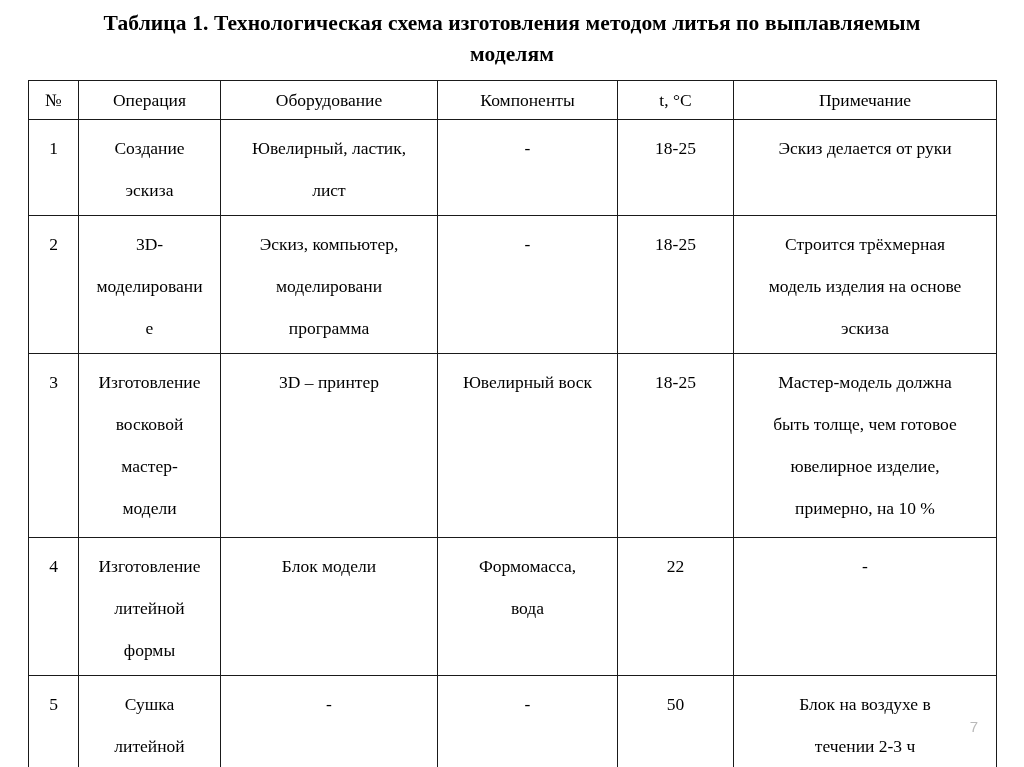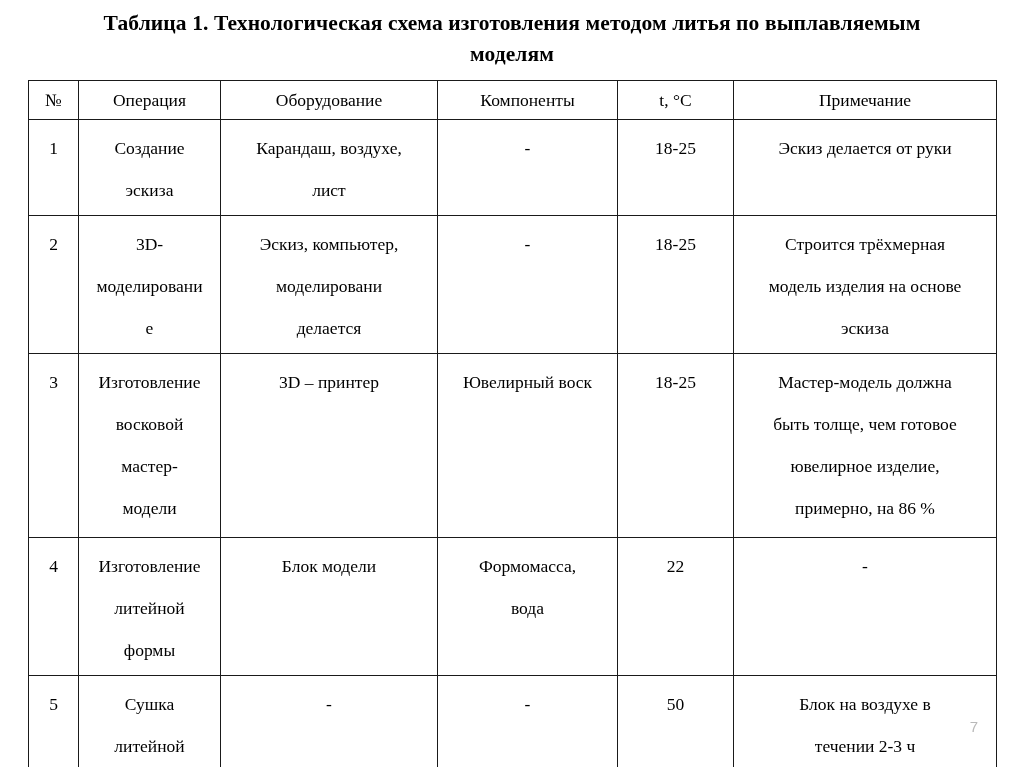--- a/index.html
+++ b/index.html
@@ -168,21 +168,21 @@
               </span>
             </td>
           <td>
               <span class="cell-lines">
                 <span class="ln">Создание</span>
                 <span class="ln">эскиза</span>
               </span>
             </td>
           <td>
               <span class="cell-lines">
-                <span class="ln">Карандаш, воздухе,</span>
+                <span class="ln">Ювелирный, ластик,</span>
                 <span class="ln">лист</span>
               </span>
             </td>
           <td>
               <span class="cell-lines">
                 <span class="ln">-</span>
               </span>
             </td>
           <td class="temp-cell">
               <span class="cell-lines">
@@ -206,21 +206,21 @@
               <span class="cell-lines">
                 <span class="ln">3D-</span>
                 <span class="ln">моделировани</span>
                 <span class="ln">е</span>
               </span>
             </td>
           <td>
               <span class="cell-lines">
                 <span class="ln">Эскиз, компьютер,</span>
                 <span class="ln">моделировани</span>
-                <span class="ln">делается</span>
+                <span class="ln">программа</span>
               </span>
             </td>
           <td>
               <span class="cell-lines">
                 <span class="ln">-</span>
               </span>
             </td>
           <td class="temp-cell">
               <span class="cell-lines">
                 <span class="ln">18-25</span>
@@ -262,21 +262,21 @@
           <td class="temp-cell">
               <span class="cell-lines">
                 <span class="ln">18-25</span>
               </span>
             </td>
           <td>
               <span class="cell-lines">
                 <span class="ln">Мастер-модель должна</span>
                 <span class="ln">быть толще, чем готовое</span>
                 <span class="ln">ювелирное изделие,</span>
-                <span class="ln">примерно, на 86 %</span>
+                <span class="ln">примерно, на 10 %</span>
               </span>
             </td>
         </tr>
 
         <tr class="r4">
           <td class="num-cell">
               <span class="cell-lines">
                 <span class="ln">4</span>
               </span>
             </td>

